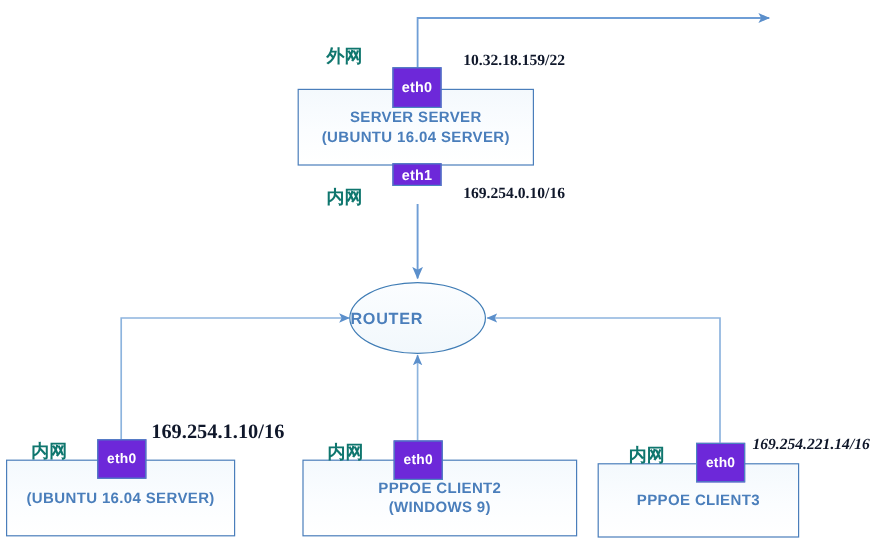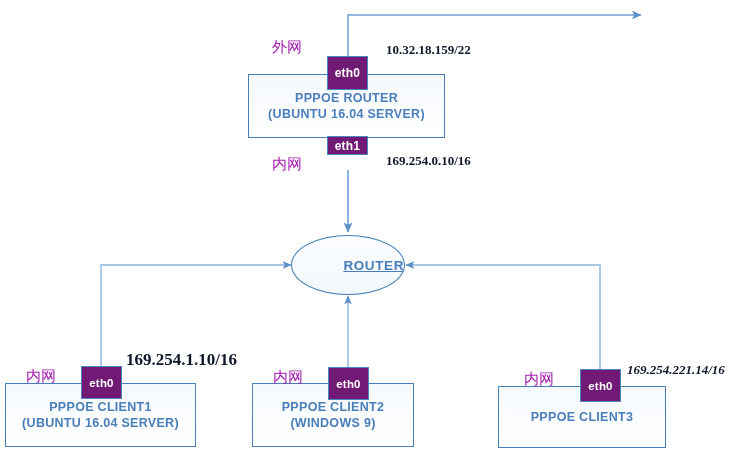--- a/index.html
+++ b/index.html
@@ -45,53 +45,52 @@
   .node-box .ln {
     display: block;
     line-height: 1.30;
     white-space: nowrap;
   }
 
   
   .iface {
     position: absolute;
     box-sizing: border-box;
-    background: #701a75;
+    background: #6d28d9;
     border: 1px solid #4a86c0;
     color: #ffffff;
     font-weight: bold;
     display: flex;
     align-items: center;
     justify-content: center;
     z-index: 5;
     letter-spacing: 0.2px;
   }
 
   
   .router {
     position: absolute;
     box-sizing: border-box;
     border: 1.6px solid #3f7cb5;
     border-radius: 50%;
     background: linear-gradient(180deg, #fbfdff 0%, #f2f8fc 100%);
     display: flex;
     align-items: center;
-    justify-content: flex-end;
+    justify-content: flex-start;
     color: #4a7ebb;
     font-weight: bold;
     letter-spacing: 0.6px;
     z-index: 4;
-    text-decoration: underline;
   }
 
   
   .zone-label {
     position: absolute;
-    color: #a21caf;
-    font-weight: normal;
+    color: #0f766e;
+    font-weight: bold;
     white-space: nowrap;
     font-family: "DejaVu Sans", "Liberation Sans", sans-serif;
   }
   .ip-label {
     position: absolute;
     color: #0f172a;
     font-weight: bold;
     white-space: nowrap;
     font-family: "Liberation Serif", "DejaVu Serif", serif;
   }
@@ -113,51 +112,50 @@
     <path d="M 348 170 L 348 232" fill="none" stroke="#6f9ed6" stroke-width="1.6" marker-end="url(#arrowhead)"></path>
 
     <path d="M 101 366 L 101 265 L 291 265" fill="none" stroke="#8db4de" stroke-width="1.4" marker-end="url(#arrowhead)"></path>
 
     <path d="M 348 367 L 348 296" fill="none" stroke="#8db4de" stroke-width="1.4" marker-end="url(#arrowhead)"></path>
 
     <path d="M 600 369 L 600 265 L 406 265" fill="none" stroke="#8db4de" stroke-width="1.4" marker-end="url(#arrowhead)"></path>
   </svg>
 
   <div class="node-box" style="left:248px; top:74px; width:197px; height:64px; font-size:12.5px;">
-    <span class="ln">PPPOE ROUTER</span>
+    <span class="ln">SERVER SERVER</span>
     <span class="ln">(UBUNTU 16.04 SERVER)</span>
   </div>
 
   <div class="iface" style="left:327px; top:56px; width:41px; height:34px; font-size:12px;">
     <span>eth0</span>
   </div>
   <div class="zone-label" style="left:272px; top:38px; font-size:15px;">外网</div>
   <div class="ip-label" style="left:386px; top:42px; font-size:13px;">10.32.18.159/22</div>
 
   <div class="iface" style="left:327px; top:136px; width:41px; height:19px; font-size:12px;">
     <span>eth1</span>
   </div>
   <div class="zone-label" style="left:272px; top:155px; font-size:15px;">内网</div>
   <div class="ip-label" style="left:386px; top:153px; font-size:13px;">169.254.0.10/16</div>
 
   <div class="router" style="left:291px; top:235px; width:114px; height:60px; font-size:13.5px;">
     <span>ROUTER</span>
   </div>
 
   <div class="node-box" style="left:5px; top:383px; width:191px; height:64px; font-size:12.5px;">
-    <span class="ln">PPPOE CLIENT1</span>
     <span class="ln">(UBUNTU 16.04 SERVER)</span>
   </div>
   <div class="iface" style="left:81px; top:366px; width:41px; height:33px; font-size:11.5px;">
     <span>eth0</span>
   </div>
   <div class="zone-label" style="left:26px; top:367px; font-size:15px;">内网</div>
   <div class="ip-label" style="left:126px; top:350px; font-size:17px;">169.254.1.10/16</div>
 
-  <div class="node-box" style="left:252px; top:383px; width:162px; height:64px; font-size:12.5px;">
+  <div class="node-box" style="left:252px; top:383px; width:229px; height:64px; font-size:12.5px;">
     <span class="ln">PPPOE CLIENT2</span>
     <span class="ln">(WINDOWS 9)</span>
   </div>
   <div class="iface" style="left:328px; top:367px; width:41px; height:33px; font-size:11.5px;">
     <span>eth0</span>
   </div>
   <div class="zone-label" style="left:273px; top:368px; font-size:15px;">内网</div>
 
   <div class="node-box" style="left:498px; top:386px; width:168px; height:62px; font-size:12.5px;">
     <span class="ln">PPPOE CLIENT3</span>

